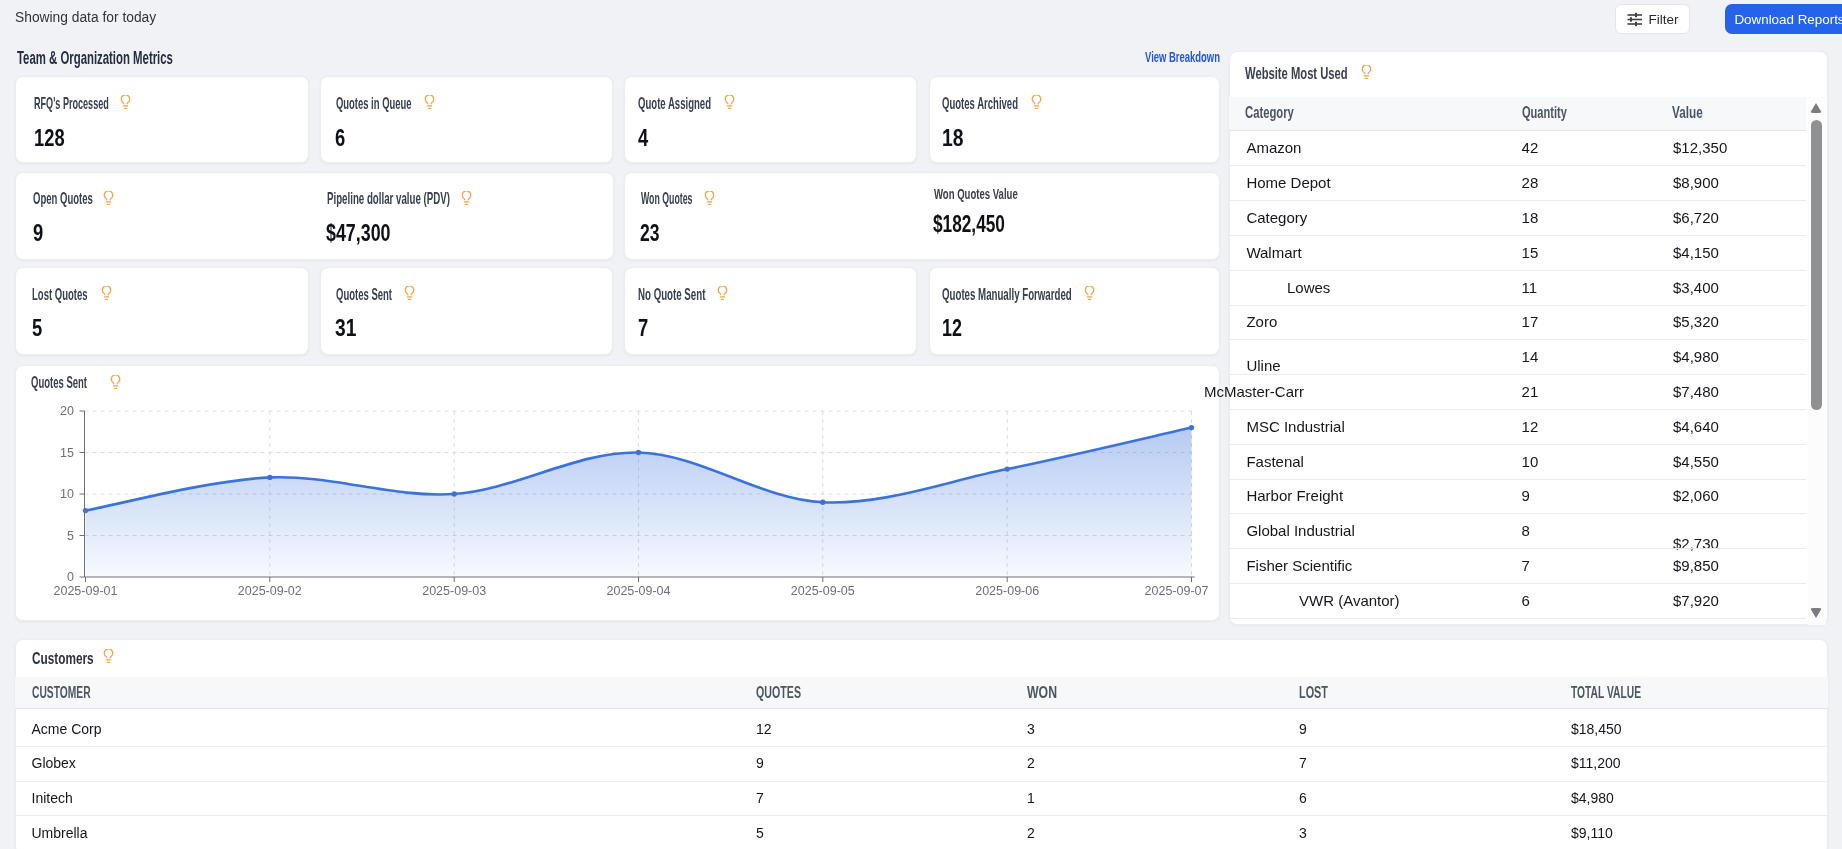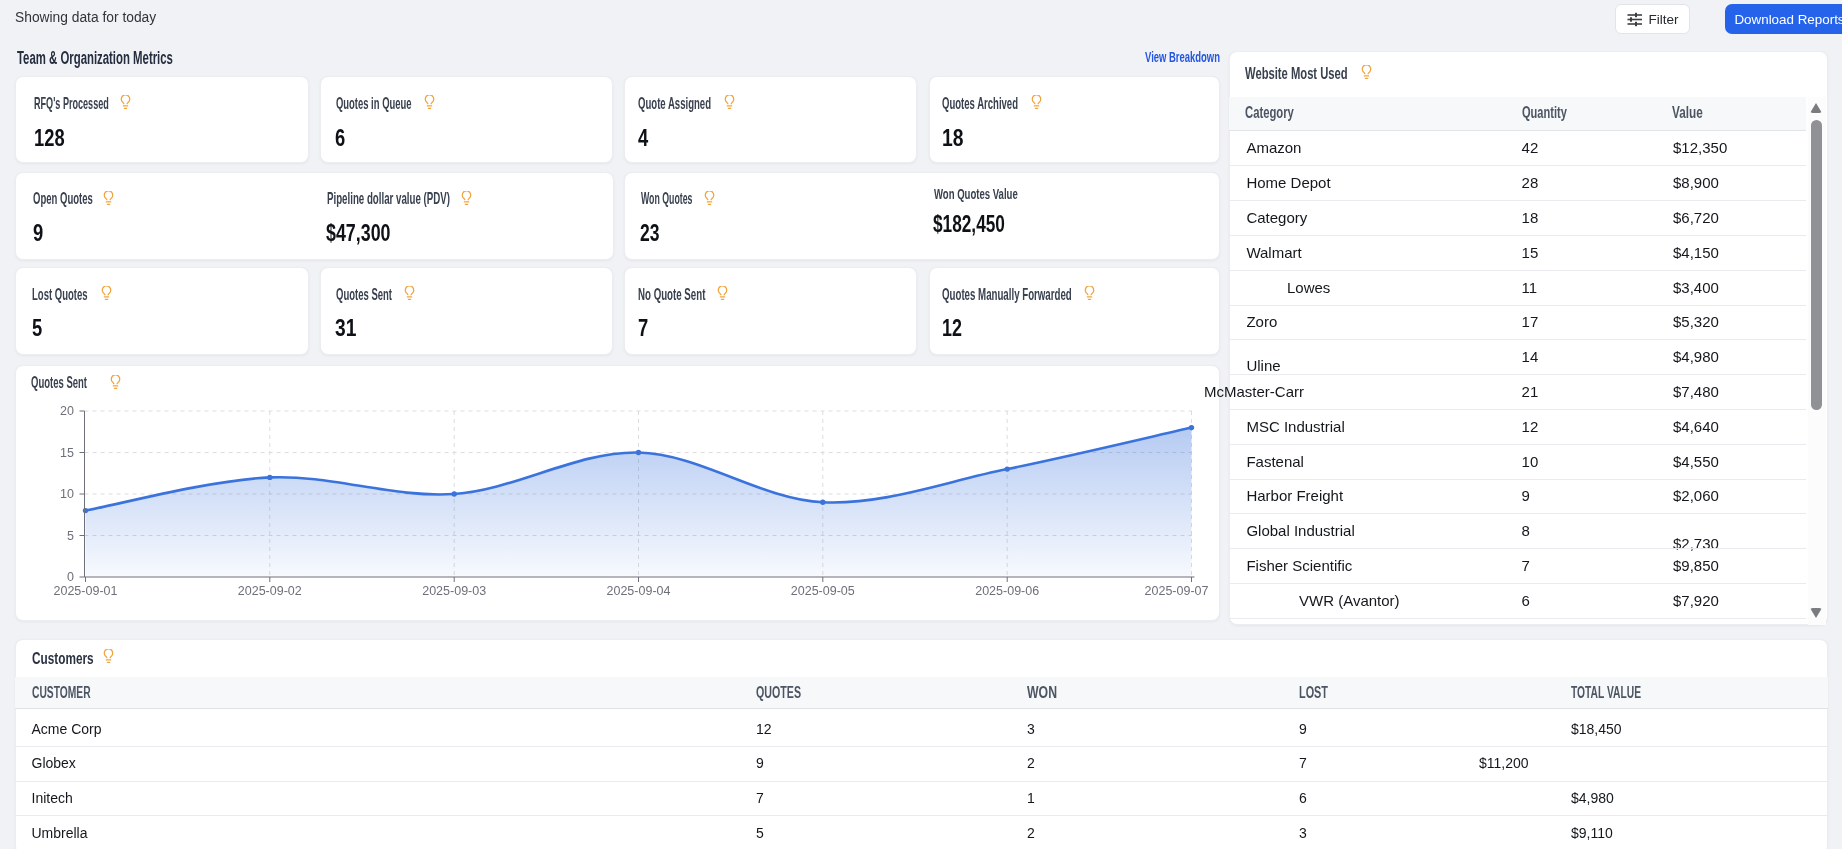--- a/index.html
+++ b/index.html
@@ -275,21 +275,21 @@
 <span class="r cell2" style="left:31.5px;top:721.6px">Acme Corp</span>
 <span class="r cell2" style="left:756px;top:721.6px">12</span>
 <span class="r cell2" style="left:1027px;top:721.6px">3</span>
 <span class="r cell2" style="left:1299px;top:721.6px">9</span>
 <span class="r cell2" style="left:1571px;top:721.6px">$18,450</span>
 <div class="abs" style="left:15px;top:746.0px;width:1813px;height:1px;background:#e9ebee"></div>
 <span class="r cell2" style="left:31.5px;top:756.4px">Globex</span>
 <span class="r cell2" style="left:756px;top:756.4px">9</span>
 <span class="r cell2" style="left:1027px;top:756.4px">2</span>
 <span class="r cell2" style="left:1299px;top:756.4px">7</span>
-<span class="r cell2" style="left:1479px;top:756.4px">$11,200</span>
+<span class="r cell2" style="left:1571px;top:756.4px">$11,200</span>
 <div class="abs" style="left:15px;top:780.5px;width:1813px;height:1px;background:#e9ebee"></div>
 <span class="r cell2" style="left:31.5px;top:791.2px">Initech</span>
 <span class="r cell2" style="left:756px;top:791.2px">7</span>
 <span class="r cell2" style="left:1027px;top:791.2px">1</span>
 <span class="r cell2" style="left:1299px;top:791.2px">6</span>
 <span class="r cell2" style="left:1571px;top:791.2px">$4,980</span>
 <div class="abs" style="left:15px;top:815.0px;width:1813px;height:1px;background:#e9ebee"></div>
 <span class="r cell2" style="left:31.5px;top:826.0px">Umbrella</span>
 <span class="r cell2" style="left:756px;top:826.0px">5</span>
 <span class="r cell2" style="left:1027px;top:826.0px">2</span>

